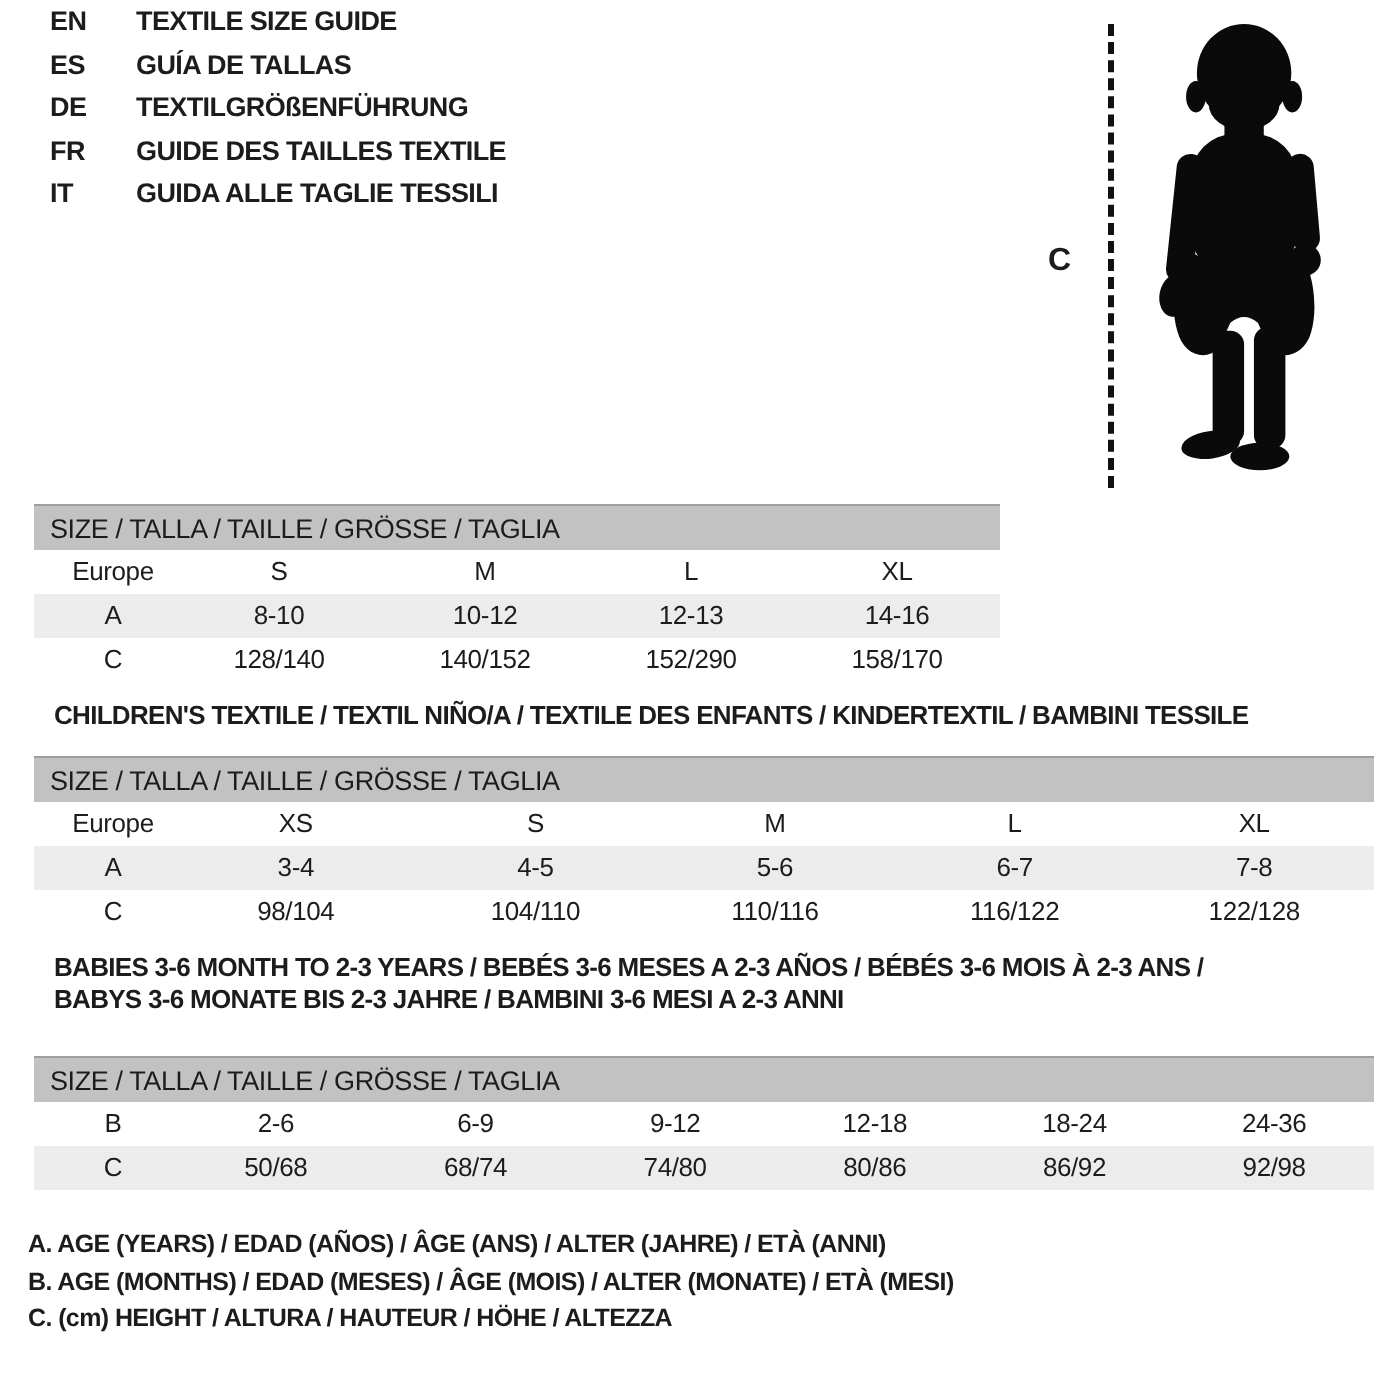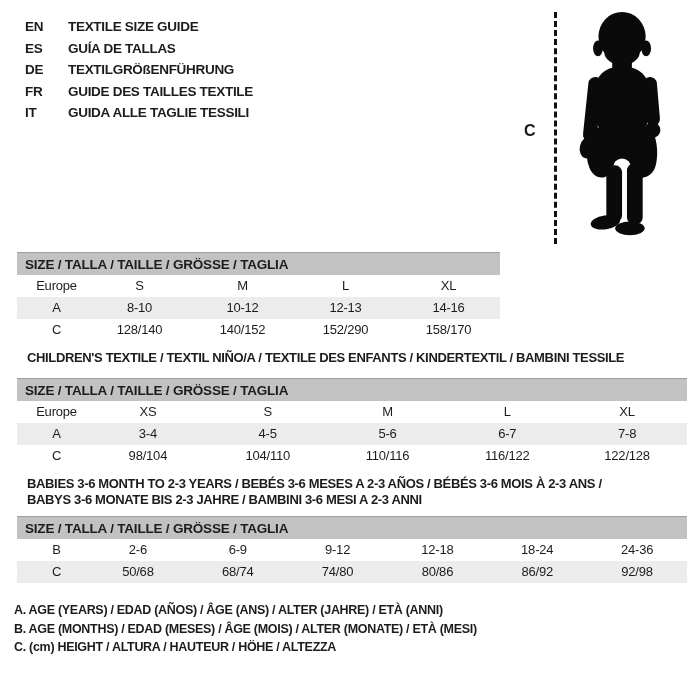--- a/index.html
+++ b/index.html
@@ -3,35 +3,35 @@
 <meta charset="utf-8">
 <style>
   html,body{margin:0;padding:0;}
   body{
     width:700px;height:700px;overflow:hidden;background:#ffffff;
     font-family:"Liberation Sans",sans-serif;color:#1c1c1c;
     -webkit-font-smoothing:antialiased;
   }
   
   .top{position:relative;height:252px;}
-  .lang{position:absolute;top:16px;left:25px;}
+  .lang{position:absolute;top:0;left:25px;}
   .lang-row{display:flex;line-height:21.5px;font-weight:bold;font-size:13.5px;letter-spacing:-0.3px;}
   .lang-code{width:43px;}
   .figure{position:absolute;left:520px;top:6px;width:170px;height:244px;}
   .c-label{position:absolute;left:4px;top:116px;font-weight:bold;font-size:16px;}
   .measure-line{position:absolute;left:34px;top:6px;height:232px;width:0;border-left:3px dashed #111;}
   .figure svg{position:absolute;left:46px;top:2px;}
   
   .table-block{margin-left:17px;}
   .tbl-title{font-weight:bold;font-size:13px;letter-spacing:-0.35px;line-height:16px;margin:0 0 12px 10px;white-space:nowrap;}
-  .tbl-title.two-line{margin-bottom:8px;}
+  .tbl-title.two-line{margin-bottom:20px;}
   .size-table{border-collapse:collapse;table-layout:fixed;font-size:13px;}
   .size-table th.bar{
     background:#c2c2c2;border-top:1px solid #9e9e9e;
-    text-align:left;font-weight:bold;font-size:13.5px;letter-spacing:-0.2px;
+    text-align:left;font-weight:normal;font-size:13.5px;letter-spacing:-0.2px;
     height:20px;padding:1px 0 1px 8px;
   }
   .size-table td{text-align:center;height:22px;line-height:22px;padding:0;letter-spacing:-0.2px;}
   .size-table td.lbl{text-align:center;padding-left:8px;}
   .size-table tbody tr:nth-child(2) td{background:#ececec;}
   .t1{width:483px;}
   .t2,.t3{width:670px;}
   .mt{margin-top:9px;}
   
   .footnotes{margin:18px 0 0 14px;font-weight:bold;font-size:12.5px;letter-spacing:-0.3px;line-height:18.5px;}

